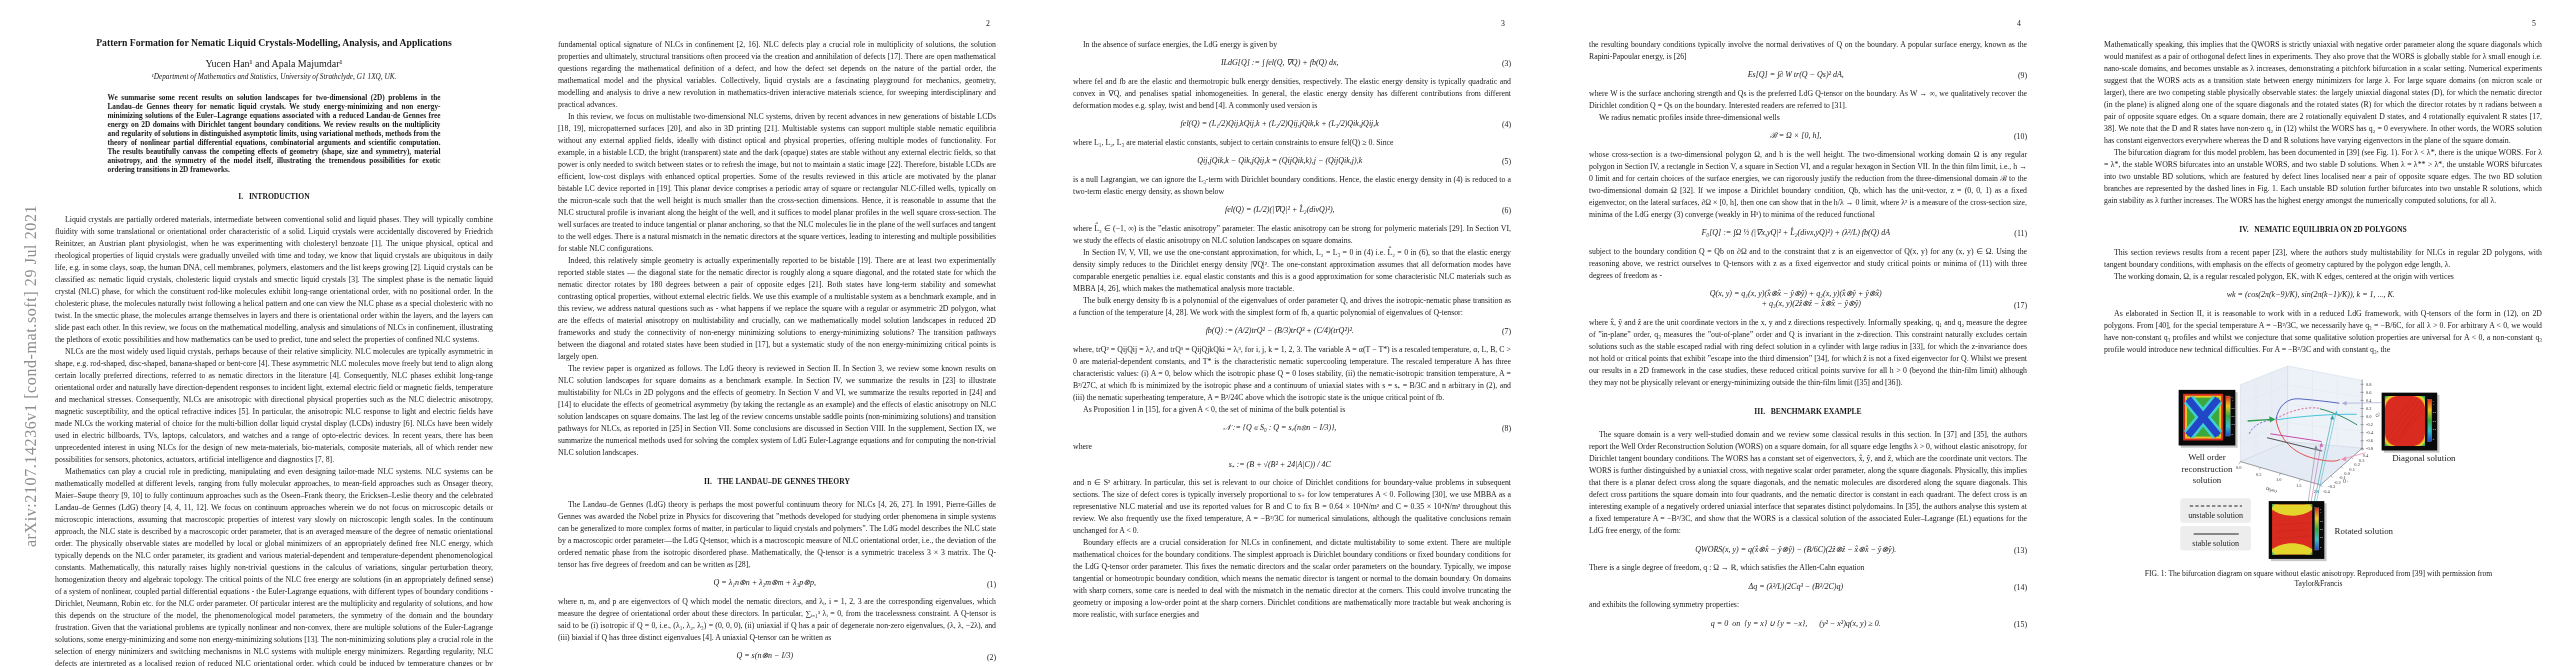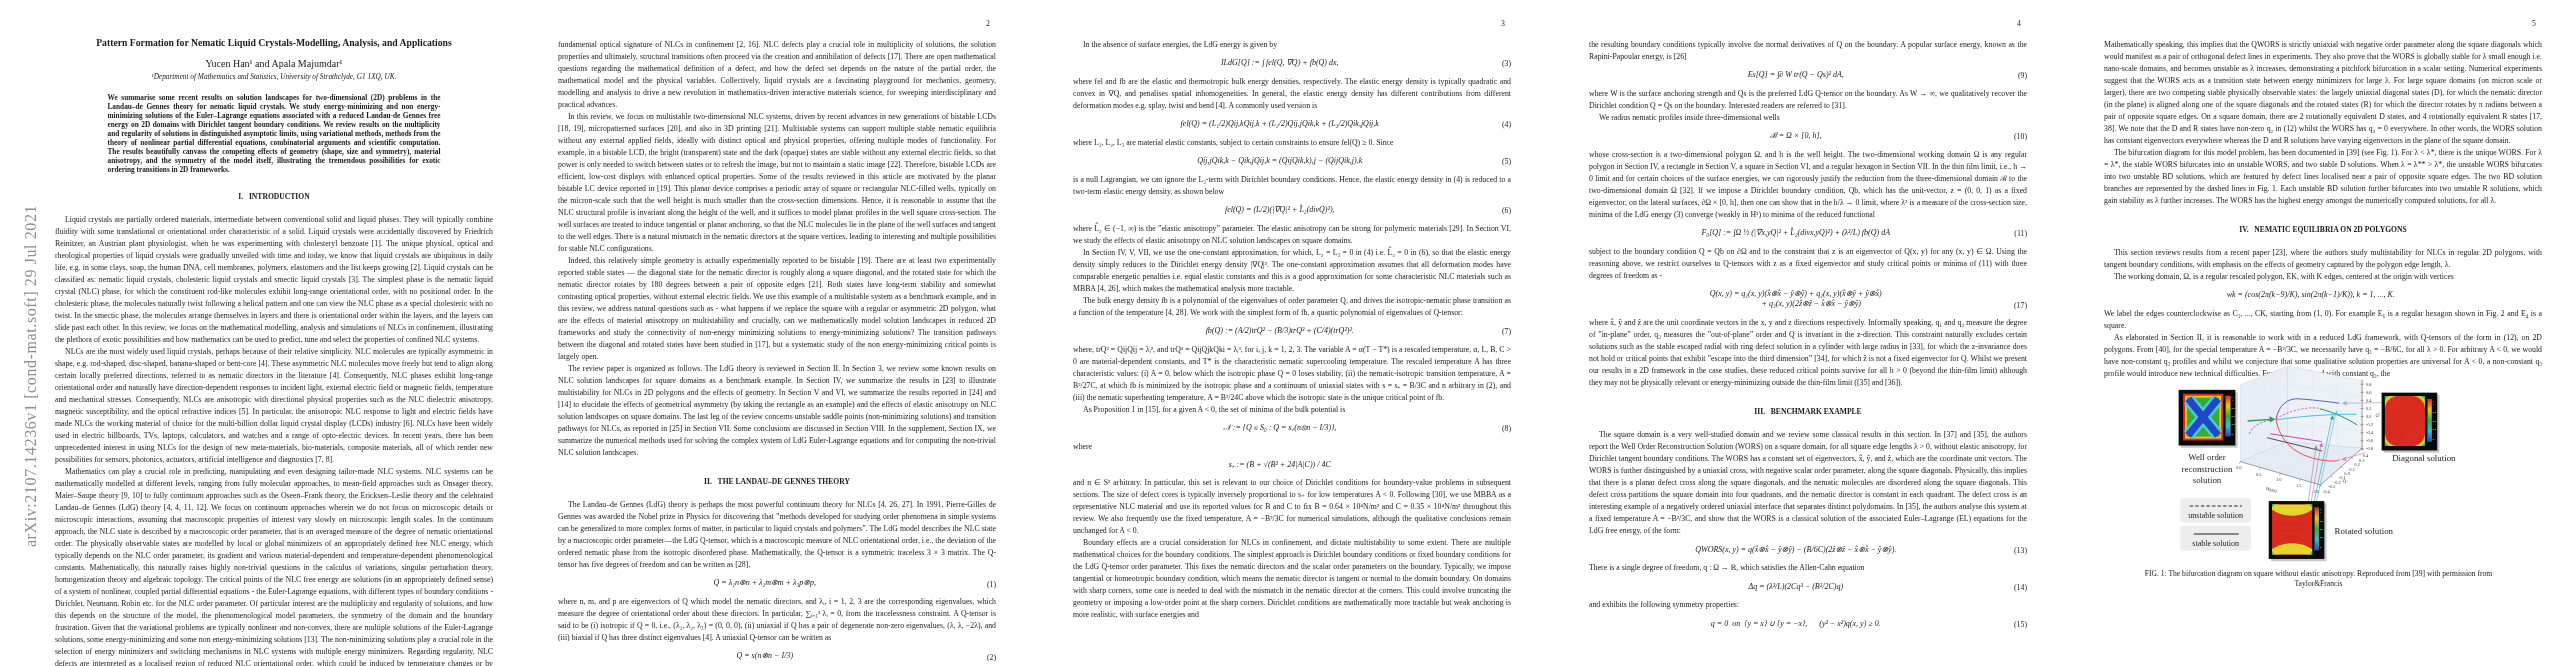--- a/index.html
+++ b/index.html
@@ -163,21 +163,20 @@
   <div class="flow2">
     <p class="body noindent">Mathematically speaking, this implies that the QWORS is strictly uniaxial with negative order parameter along the square diagonals which would manifest as a pair of orthogonal defect lines in experiments. They also prove that the WORS is globally stable for λ small enough i.e. nano-scale domains, and becomes unstable as λ increases, demonstrating a pitchfork bifurcation in a scalar setting. Numerical experiments suggest that the WORS acts as a transition state between energy minimizers for large λ. For large square domains (on micron scale or larger), there are two competing stable physically observable states: the largely uniaxial diagonal states (D), for which the nematic director (in the plane) is aligned along one of the square diagonals and the rotated states (R) for which the director rotates by π radians between a pair of opposite square edges. On a square domain, there are 2 rotationally equivalent D states, and 4 rotationally equivalent R states [17, 38]. We note that the D and R states have non-zero q₂ in (12) whilst the WORS has q₂ = 0 everywhere. In other words, the WORS solution has constant eigenvectors everywhere whereas the D and R solutions have varying eigenvectors in the plane of the square domain.</p>
     <p class="body">The bifurcation diagram for this model problem, has been documented in [39] (see Fig. 1). For λ &lt; λ*, there is the unique WORS. For λ = λ*, the stable WORS bifurcates into an unstable WORS, and two stable D solutions. When λ = λ** &gt; λ*, the unstable WORS bifurcates into two unstable BD solutions, which are featured by defect lines localised near a pair of opposite square edges. The two BD solution branches are represented by the dashed lines in Fig. 1. Each unstable BD solution further bifurcates into two unstable R solutions, which gain stability as λ further increases. The WORS has the highest energy amongst the numerically computed solutions, for all λ.</p>
     <div class="sechead">IV.&nbsp;&nbsp;&nbsp;NEMATIC EQUILIBRIA ON 2D POLYGONS</div>
     <p class="body">This section reviews results from a recent paper [23], where the authors study multistability for NLCs in regular 2D polygons, with tangent boundary conditions, with emphasis on the effects of geometry captured by the polygon edge length, λ.</p>
     <p class="body">The working domain, Ω, is a regular rescaled polygon, EK, with K edges, centered at the origin with vertices</p>
     <div class="eqrow">
         <span class="eqbody">wk = (cos(2π(k−9)/K), sin(2π(k−1)/K)), k = 1, ..., K.</span>
         <span class="eqnum"></span>
       </div>
-    <p class="body noindent">We label the edges counterclockwise as C₁, ..., CK, starting from (1, 0). For example E₆ is a regular hexagon shown in Fig. 2 and E₄ is a square.</p>
     <p class="body">As elaborated in Section II, it is reasonable to work with in a reduced LdG framework, with Q-tensors of the form in (12), on 2D polygons. From [40], for the special temperature A = −B²/3C, we necessarily have q₃ = −B/6C, for all λ &gt; 0. For arbitrary A &lt; 0, we would have non-constant q₃ profiles and whilst we conjecture that some qualitative solution properties are universal for A &lt; 0, a non-constant q₃ profile would introduce new technical difficulties. For A = −B²/3C and with constant q₃, the</p>
   </div>
 
   <div class="fig">
   <svg width="471" height="215" viewBox="0 0 847 386">
     <defs>
       <linearGradient id="rainbow" x1="0" y1="0" x2="0" y2="1">
         <stop offset="0" stop-color="#d92b1f"></stop>
             <stop offset="0.25" stop-color="#f2c61e"></stop>
         <stop offset="0.5" stop-color="#3aa83c"></stop>

